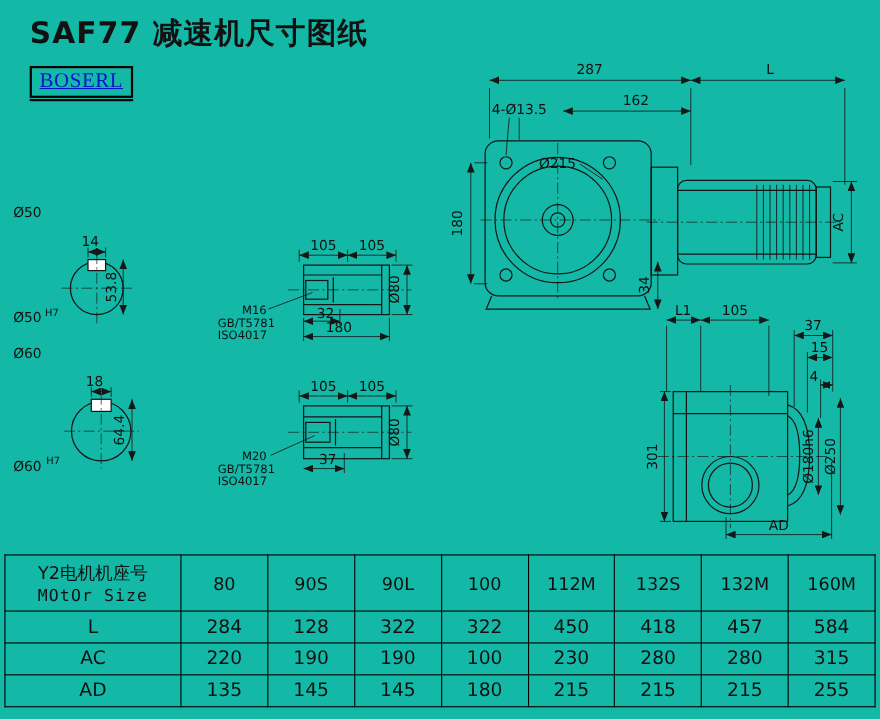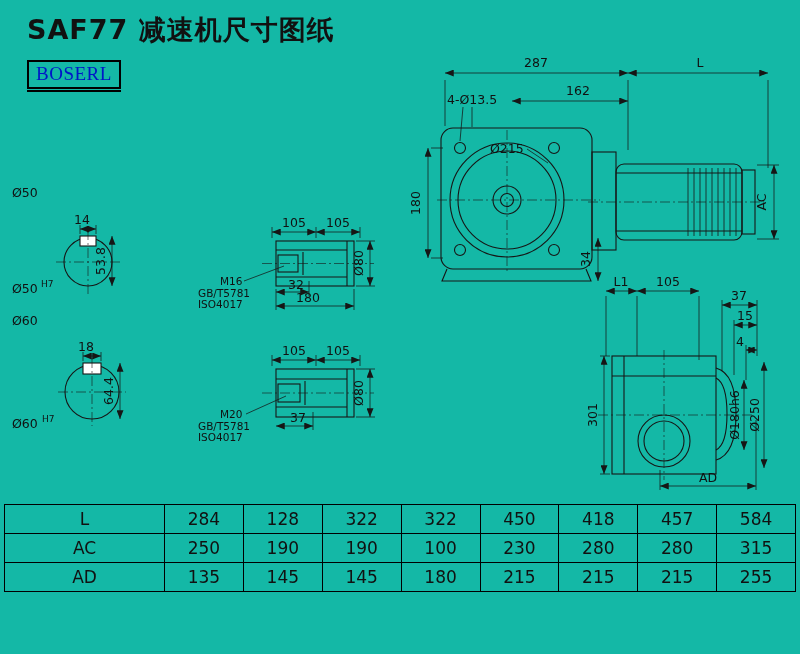--- a/index.html
+++ b/index.html
@@ -1,20 +1,20 @@
 <!DOCTYPE html>
 <html><head>
 <meta charset="utf-8">
 <style>
   html,body{margin:0;padding:0;background:#fff;}
   .page{position:relative;width:800px;height:654px;background:#14b8a6;overflow:hidden;
         font-family:"DejaVu Sans",sans-serif;color:#111;}
   .title{position:absolute;left:27px;top:12px;font-size:27px;font-weight:bold;letter-spacing:1px;}
   .brand{position:absolute;left:27px;top:60px;border:2px solid #000;padding:1px 7px 2px;
-         font-family:"Liberation Serif",serif;font-size:19px;color:#0016c8;letter-spacing:.5px;}
+         font-family:"Liberation Serif",serif;font-size:19px;color:#0016c8;letter-spacing:.5px;text-decoration:underline;}
   .brand:after{content:"";position:absolute;left:-2px;right:-2px;bottom:-5px;height:2px;background:#000;}
   svg#tech{position:absolute;left:0;top:0;}
   #tech line,#tech rect,#tech circle,#tech path,#tech polyline{stroke:#161616;fill:none;stroke-width:1.1;}
   #tech .dim,#tech .ext,#tech .ldr{stroke-width:.75;}
   #tech .cl{stroke-width:.6;stroke-dasharray:10 3 2 3;}
   #tech .fins line{stroke-width:.8;}
   #tech text{stroke:none;fill:#111;font-family:"DejaVu Sans",sans-serif;font-size:12.5px;}
   #tech text.small{font-size:10.5px;}
   #tech text.sup{font-size:9px;}
   table.dims{position:absolute;left:4px;top:504px;width:792px;border-collapse:collapse;table-layout:fixed;}
@@ -265,33 +265,47 @@
         <col>
         <col>
         <col>
         <col>
         <col>
         <col>
         <col>
       </colgroup>
     <tbody>
       <tr>
+        <th class="hcell">
+          <div>Y2电机机座号</div>
+          <div class="mono">MOtOr Size</div>
+        </th>
+        <th class="hcell">80</th>
+        <th class="hcell">90S</th>
+        <th class="hcell">90L</th>
+        <th class="hcell">100</th>
+        <th class="hcell">112M</th>
+        <th class="hcell">132S</th>
+        <th class="hcell">132M</th>
+        <th class="hcell">160M</th>
+      </tr>
+      <tr>
         <td>L</td>
         <td>284</td>
         <td>128</td>
         <td>322</td>
         <td>322</td>
         <td>450</td>
         <td>418</td>
         <td>457</td>
         <td>584</td>
       </tr>
       <tr>
         <td>AC</td>
-        <td>250</td>
+        <td>220</td>
         <td>190</td>
         <td>190</td>
         <td>100</td>
         <td>230</td>
         <td>280</td>
         <td>280</td>
         <td>315</td>
       </tr>
       <tr>
         <td>AD</td>

